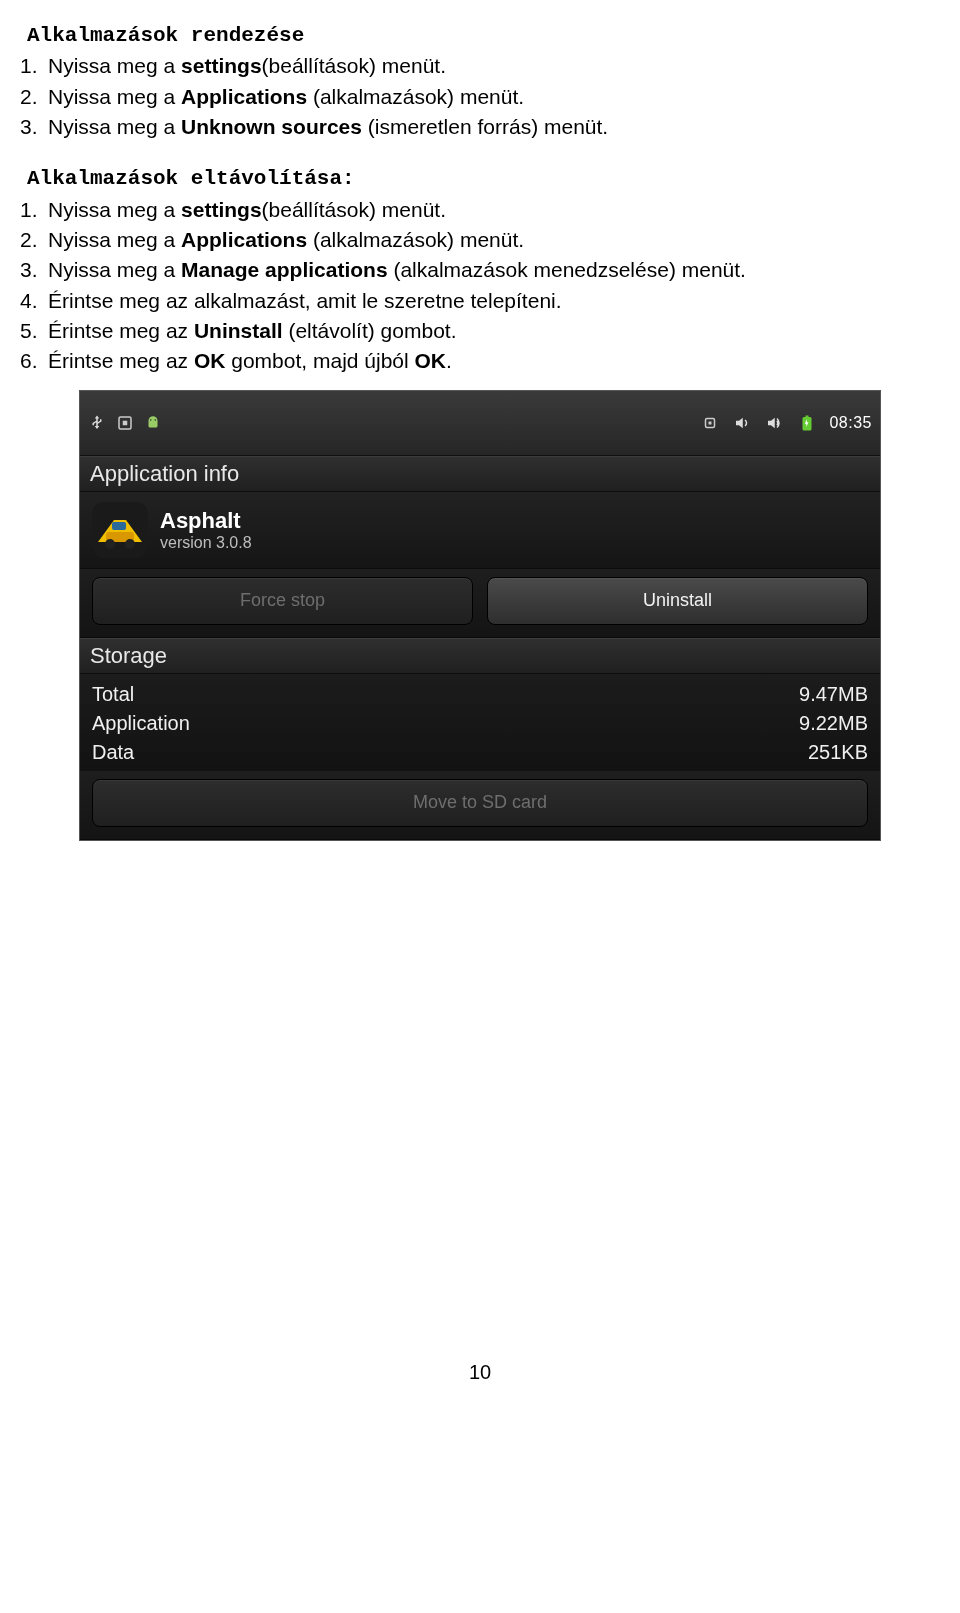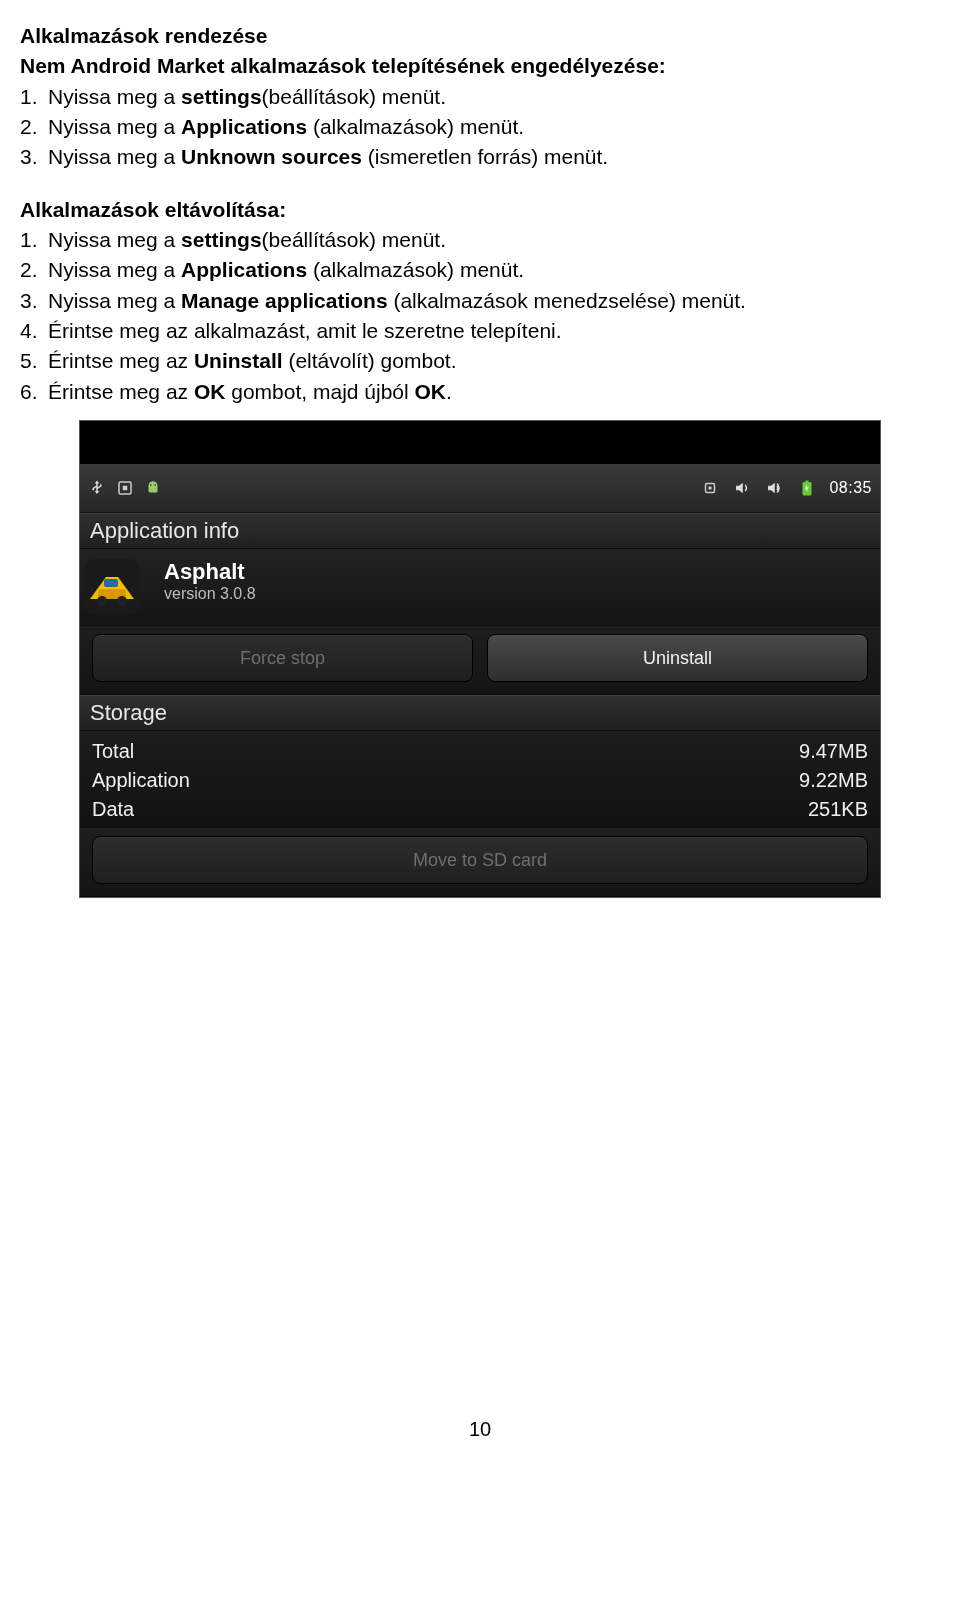--- a/index.html
+++ b/index.html
@@ -8,62 +8,62 @@
     background: #fff;
     font-family: Arial, Helvetica, sans-serif;
     font-size: 21px;
     color: #000;
     width: 960px;
   }
   .page {
     padding: 20px 20px 60px 20px;
   }
   .bold { font-weight: bold; }
-  .para { margin: 2px 0; line-height: 1.35; }
+  .para { margin: 2px 7px; line-height: 1.35; font-family: Liberation Mono, monospace; }
   .list-row { display: flex; margin: 2px 0; line-height: 1.35; }
   .list-num { width: 28px; flex: 0 0 28px; }
   .list-body { flex: 1 1 auto; }
   .spacer { height: 20px; }
 
   
   .shot {
     width: 800px;
     margin: 14px auto 0 auto;
     background: #000;
     color: #fff;
     font-family: "Segoe UI", Arial, sans-serif;
     font-size: 18px;
     border: 1px solid #555;
   }
   .statusbar {
     height: 32px;
     background: linear-gradient(#3a3a3a, #262626);
     display: flex;
-    padding: 8px 8px;
+    padding: 16px 8px;
     border-bottom: 1px solid #111;
-    margin-top: 43px;
   }
   .status-left { display: flex; gap: 10px; align-items: center; }
   .status-right { margin-left: auto; display: flex; gap: 14px; align-items: center; }
   .ico { width: 18px; height: 18px; display: inline-block; }
   .clock { color: #fff; font-size: 16px; letter-spacing: 0.5px; }
 
   .section-header {
     background: linear-gradient(#2f2f2f, #202020);
     color: #e8e8e8;
     font-size: 22px;
     padding: 4px 10px;
     border-top: 1px solid #3d3d3d;
     border-bottom: 1px solid #0d0d0d;
   }
 
   .app-row {
     display: flex;
-    gap: 24px;
-    padding: 10px 4px;
+    align-items: center;
+    gap: 12px;
+    padding: 10px 12px;
     background: linear-gradient(#222, #151515);
     border-bottom: 1px solid #0d0d0d;
   }
   .app-icon {
     width: 56px; height: 56px;
     border-radius: 10px;
     background: linear-gradient(#2a2a2a, #111);
     display: flex; align-items: center; justify-content: center;
     overflow: hidden;
   }
@@ -113,21 +113,20 @@
     font-size: 20px;
     color: #000;
   }
 </style>
 </head>
 <body>
 
 <div class="page">
 
   <div class="para bold">Alkalmazások rendezése</div>
-  <div class="para bold">Nem Android Market alkalmazások telepítésének engedélyezése:</div>
 
   <div class="list-row">
     <div class="list-num">1.</div>
     <div class="list-body">
       <span>Nyissa meg a </span><span class="bold">settings</span><span>(beállítások) menüt.</span>
     </div>
   </div>
   <div class="list-row">
     <div class="list-num">2.</div>
     <div class="list-body">

